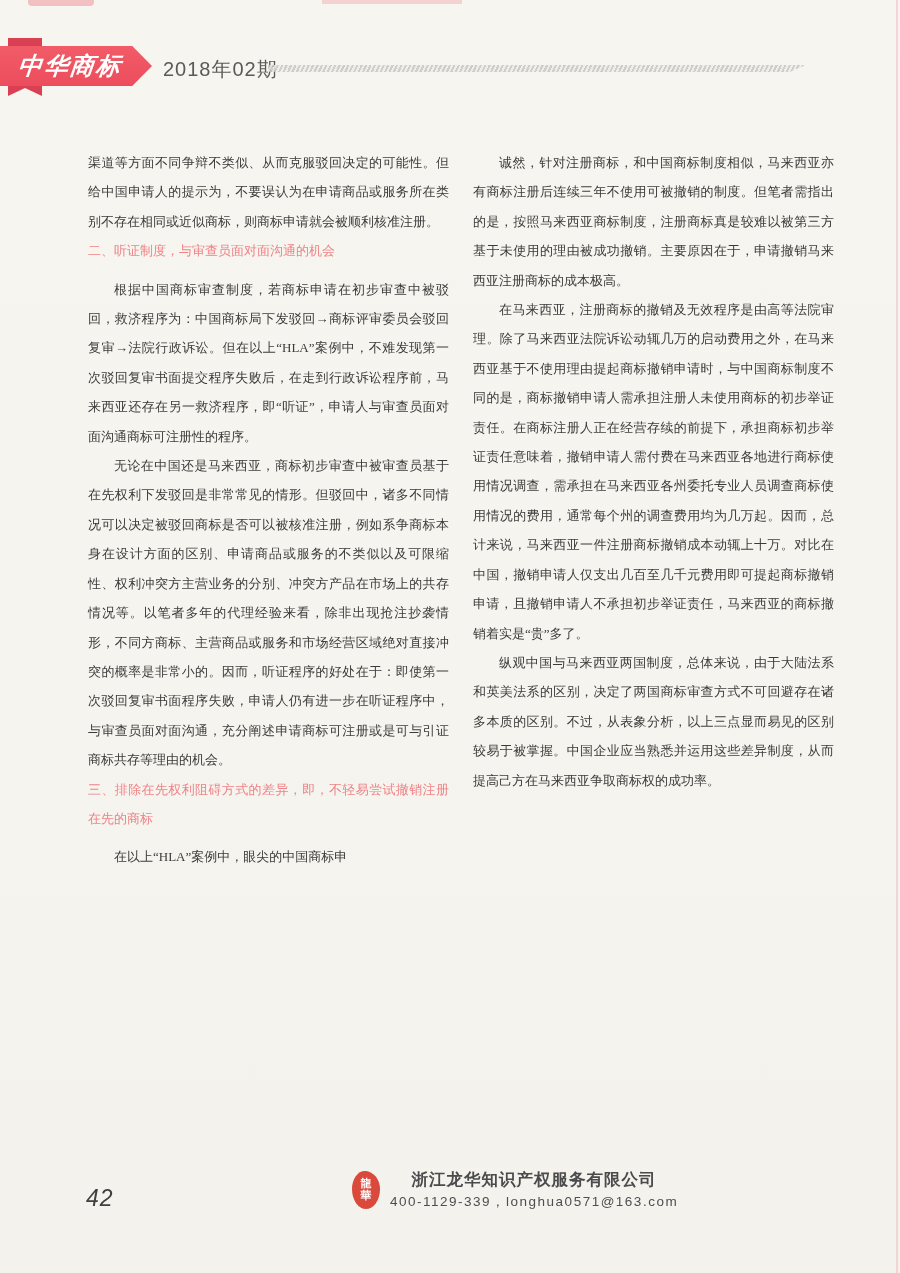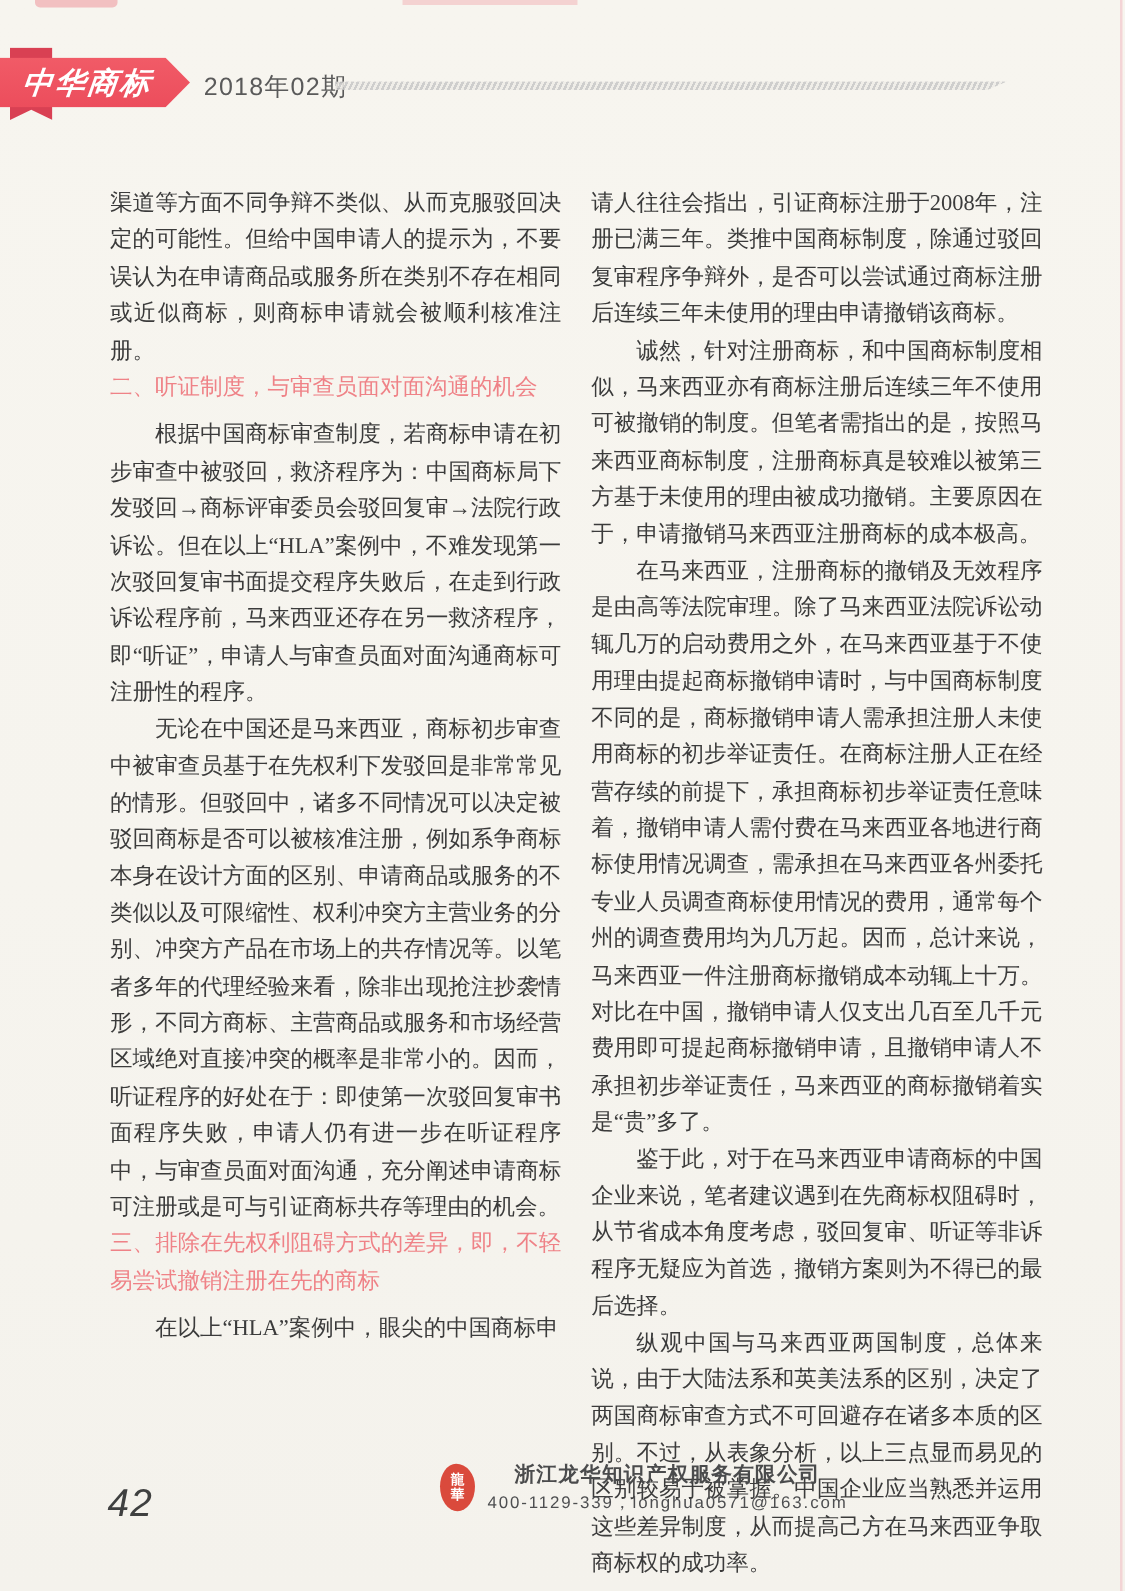--- a/index.html
+++ b/index.html
@@ -53,37 +53,37 @@
     opacity:.85;
   }
 
   
   .body-wrap{
     position:absolute;left:88px;top:148px;width:746px;
     display:flex;gap:24px;
   }
   .column{width:361px;color:#3b3b3b;}
   .para,.heading{
-    font-size:18px;line-height:29.4px;
+    font-size:13px;line-height:29.4px;
     text-align:justify;text-justify:inter-ideograph;
     margin:0;
   }
   .para.indent{text-indent:2em;}
   .heading{
     color:#ef8287;
     margin-top:0;margin-bottom:9px;
     font-family:"Liberation Sans", sans-serif;
     font-weight:500;
   }
 
   
   .footer{position:absolute;left:0;bottom:36px;width:900px;height:70px;}
   .page-num{
     position:absolute;left:86px;top:18px;
-    font-size:31px;font-style:italic;color:#3f4040;
+    font-size:23px;font-style:italic;color:#3f4040;
     font-family:"Liberation Sans", sans-serif;letter-spacing:1px;
   }
   .footer-brand{
     position:absolute;left:352px;top:2px;
     display:flex;align-items:center;gap:10px;
   }
   .footer-seal{
     width:28px;height:38px;background:#da4a3c;
     border-radius:46% 54% 50% 50%/48% 48% 52% 52%;
     color:#fff;display:flex;flex-direction:column;
@@ -122,24 +122,22 @@
   <div class="body-wrap">
     <div class="column">
         <p class="para">渠道等方面不同争辩不类似、从而克服驳回决定的可能性。但给中国申请人的提示为，不要误认为在申请商品或服务所在类别不存在相同或近似商标，则商标申请就会被顺利核准注册。</p>
         <p class="heading">二、听证制度，与审查员面对面沟通的机会</p>
         <p class="para indent">根据中国商标审查制度，若商标申请在初步审查中被驳回，救济程序为：中国商标局下发驳回→商标评审委员会驳回复审→法院行政诉讼。但在以上“HLA”案例中，不难发现第一次驳回复审书面提交程序失败后，在走到行政诉讼程序前，马来西亚还存在另一救济程序，即“听证”，申请人与审查员面对面沟通商标可注册性的程序。</p>
         <p class="para indent">无论在中国还是马来西亚，商标初步审查中被审查员基于在先权利下发驳回是非常常见的情形。但驳回中，诸多不同情况可以决定被驳回商标是否可以被核准注册，例如系争商标本身在设计方面的区别、申请商品或服务的不类似以及可限缩性、权利冲突方主营业务的分别、冲突方产品在市场上的共存情况等。以笔者多年的代理经验来看，除非出现抢注抄袭情形，不同方商标、主营商品或服务和市场经营区域绝对直接冲突的概率是非常小的。因而，听证程序的好处在于：即使第一次驳回复审书面程序失败，申请人仍有进一步在听证程序中，与审查员面对面沟通，充分阐述申请商标可注册或是可与引证商标共存等理由的机会。</p>
         <p class="heading">三、排除在先权利阻碍方式的差异，即，不轻易尝试撤销注册在先的商标</p>
         <p class="para indent">在以上“HLA”案例中，眼尖的中国商标申</p>
       </div>
     <div class="column">
-    <p class="para">请人往往会指出，引证商标注册于2008年，注册已满三年。类推中国商标制度，除通过驳回复审程序争辩外，是否可以尝试通过商标注册后连续三年未使用的理由申请撤销该商标。</p>
         <p class="para indent">诚然，针对注册商标，和中国商标制度相似，马来西亚亦有商标注册后连续三年不使用可被撤销的制度。但笔者需指出的是，按照马来西亚商标制度，注册商标真是较难以被第三方基于未使用的理由被成功撤销。主要原因在于，申请撤销马来西亚注册商标的成本极高。</p>
         <p class="para indent">在马来西亚，注册商标的撤销及无效程序是由高等法院审理。除了马来西亚法院诉讼动辄几万的启动费用之外，在马来西亚基于不使用理由提起商标撤销申请时，与中国商标制度不同的是，商标撤销申请人需承担注册人未使用商标的初步举证责任。在商标注册人正在经营存续的前提下，承担商标初步举证责任意味着，撤销申请人需付费在马来西亚各地进行商标使用情况调查，需承担在马来西亚各州委托专业人员调查商标使用情况的费用，通常每个州的调查费用均为几万起。因而，总计来说，马来西亚一件注册商标撤销成本动辄上十万。对比在中国，撤销申请人仅支出几百至几千元费用即可提起商标撤销申请，且撤销申请人不承担初步举证责任，马来西亚的商标撤销着实是“贵”多了。</p>
-        <p class="para indent">鉴于此，对于在马来西亚申请商标的中国企业来说，笔者建议遇到在先商标权阻碍时，从节省成本角度考虑，驳回复审、听证等非诉程序无疑应为首选，撤销方案则为不得已的最后选择。</p>
         <p class="para indent">纵观中国与马来西亚两国制度，总体来说，由于大陆法系和英美法系的区别，决定了两国商标审查方式不可回避存在诸多本质的区别。不过，从表象分析，以上三点显而易见的区别较易于被掌握。中国企业应当熟悉并运用这些差异制度，从而提高己方在马来西亚争取商标权的成功率。</p>
       </div>
   </div>
 
   <div class="footer">
     <span class="page-num">42</span>
     <div class="footer-brand">
       <div class="footer-seal">
         <span>龍</span>
         <span>華</span>

